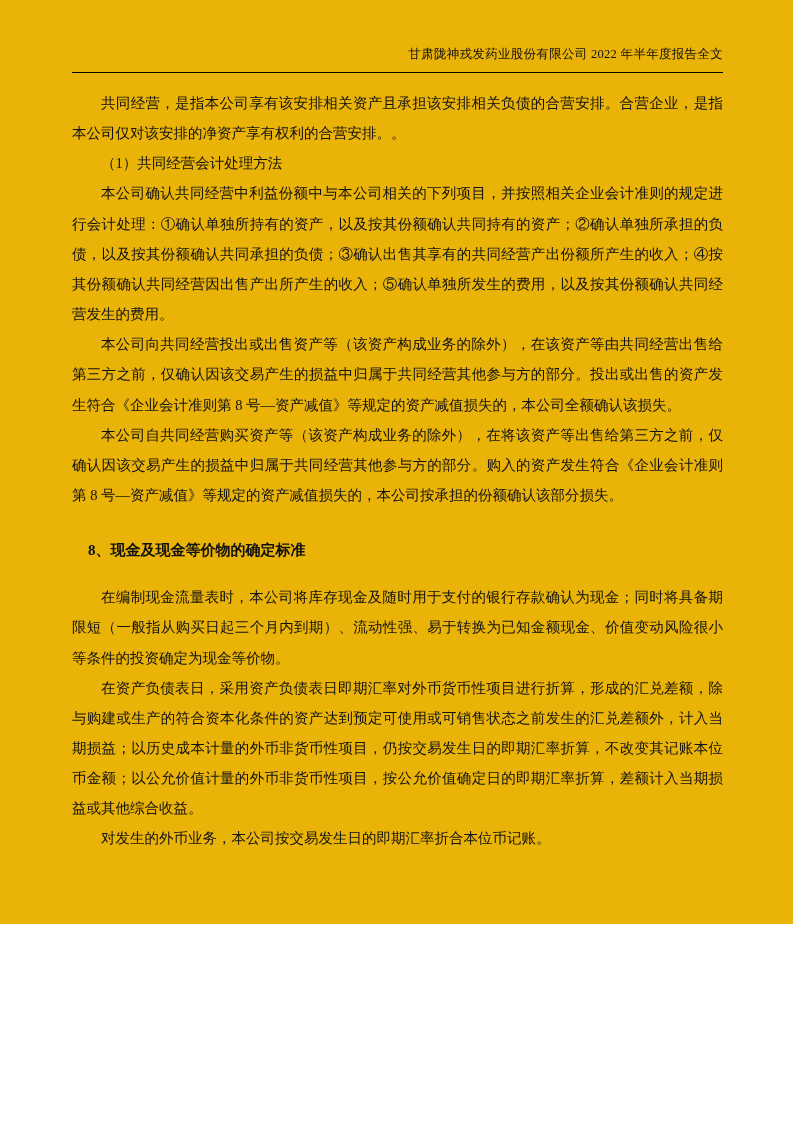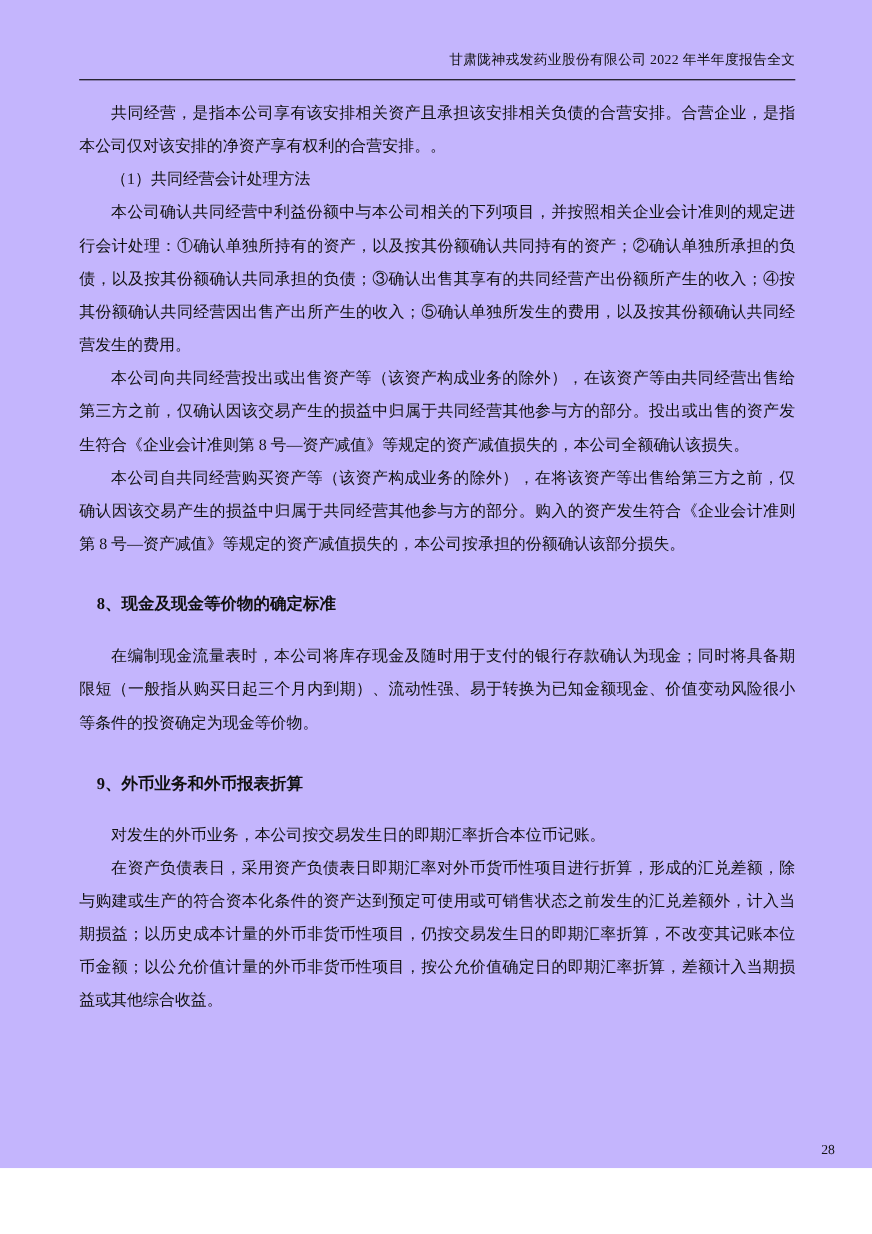--- a/index.html
+++ b/index.html
@@ -3,22 +3,22 @@
 <meta charset="utf-8">
 <style>
   html, body {
     margin: 0;
     padding: 0;
     background: #ffffff;
   }
   .page {
     position: relative;
     width: 793px;
-    height: 1062px;
-    background: #c4b5fd;
+    height: 924px;
+    background: #eab308;
     font-family: "Liberation Serif", "DejaVu Serif", serif;
     color: #111111;
     overflow: hidden;
     box-sizing: border-box;
   }
   .header {
     position: absolute;
     top: 46px;
     left: 72px;
     right: 70px;
@@ -69,20 +69,19 @@
   </div>
 
   <div class="content">
     <p class="para">共同经营，是指本公司享有该安排相关资产且承担该安排相关负债的合营安排。合营企业，是指本公司仅对该安排的净资产享有权利的合营安排。。</p>
     <p class="para">（1）共同经营会计处理方法</p>
     <p class="para">本公司确认共同经营中利益份额中与本公司相关的下列项目，并按照相关企业会计准则的规定进行会计处理：①确认单独所持有的资产，以及按其份额确认共同持有的资产；②确认单独所承担的负债，以及按其份额确认共同承担的负债；③确认出售其享有的共同经营产出份额所产生的收入；④按其份额确认共同经营因出售产出所产生的收入；⑤确认单独所发生的费用，以及按其份额确认共同经营发生的费用。</p>
     <p class="para">本公司向共同经营投出或出售资产等（该资产构成业务的除外），在该资产等由共同经营出售给第三方之前，仅确认因该交易产生的损益中归属于共同经营其他参与方的部分。投出或出售的资产发生符合《企业会计准则第 8 号—资产减值》等规定的资产减值损失的，本公司全额确认该损失。</p>
     <p class="para">本公司自共同经营购买资产等（该资产构成业务的除外），在将该资产等出售给第三方之前，仅确认因该交易产生的损益中归属于共同经营其他参与方的部分。购入的资产发生符合《企业会计准则第 8 号—资产减值》等规定的资产减值损失的，本公司按承担的份额确认该部分损失。</p>
     <h2 class="heading">8、现金及现金等价物的确定标准</h2>
     <p class="para">在编制现金流量表时，本公司将库存现金及随时用于支付的银行存款确认为现金；同时将具备期限短（一般指从购买日起三个月内到期）、流动性强、易于转换为已知金额现金、价值变动风险很小等条件的投资确定为现金等价物。</p>
-    <h2 class="heading">9、外币业务和外币报表折算</h2>
+    <p class="para">在资产负债表日，采用资产负债表日即期汇率对外币货币性项目进行折算，形成的汇兑差额，除与购建或生产的符合资本化条件的资产达到预定可使用或可销售状态之前发生的汇兑差额外，计入当期损益；以历史成本计量的外币非货币性项目，仍按交易发生日的即期汇率折算，不改变其记账本位币金额；以公允价值计量的外币非货币性项目，按公允价值确定日的即期汇率折算，差额计入当期损益或其他综合收益。</p>
     <p class="para">对发生的外币业务，本公司按交易发生日的即期汇率折合本位币记账。</p>
-    <p class="para">在资产负债表日，采用资产负债表日即期汇率对外币货币性项目进行折算，形成的汇兑差额，除与购建或生产的符合资本化条件的资产达到预定可使用或可销售状态之前发生的汇兑差额外，计入当期损益；以历史成本计量的外币非货币性项目，仍按交易发生日的即期汇率折算，不改变其记账本位币金额；以公允价值计量的外币非货币性项目，按公允价值确定日的即期汇率折算，差额计入当期损益或其他综合收益。</p>
   </div>
 
   <div class="page-number">28</div>
 
 </div>
 
 </body></html>

